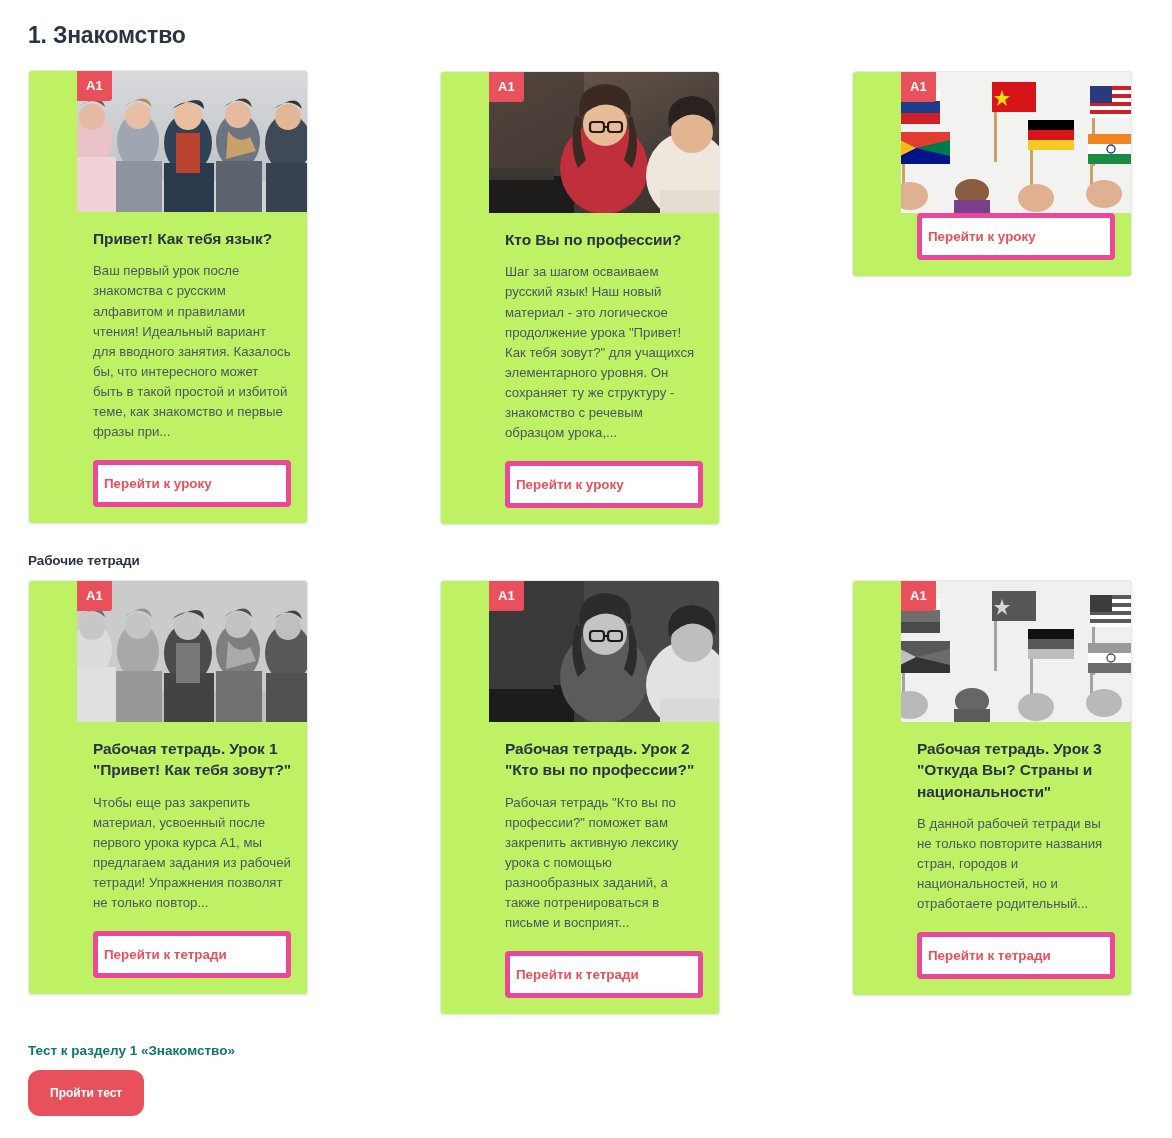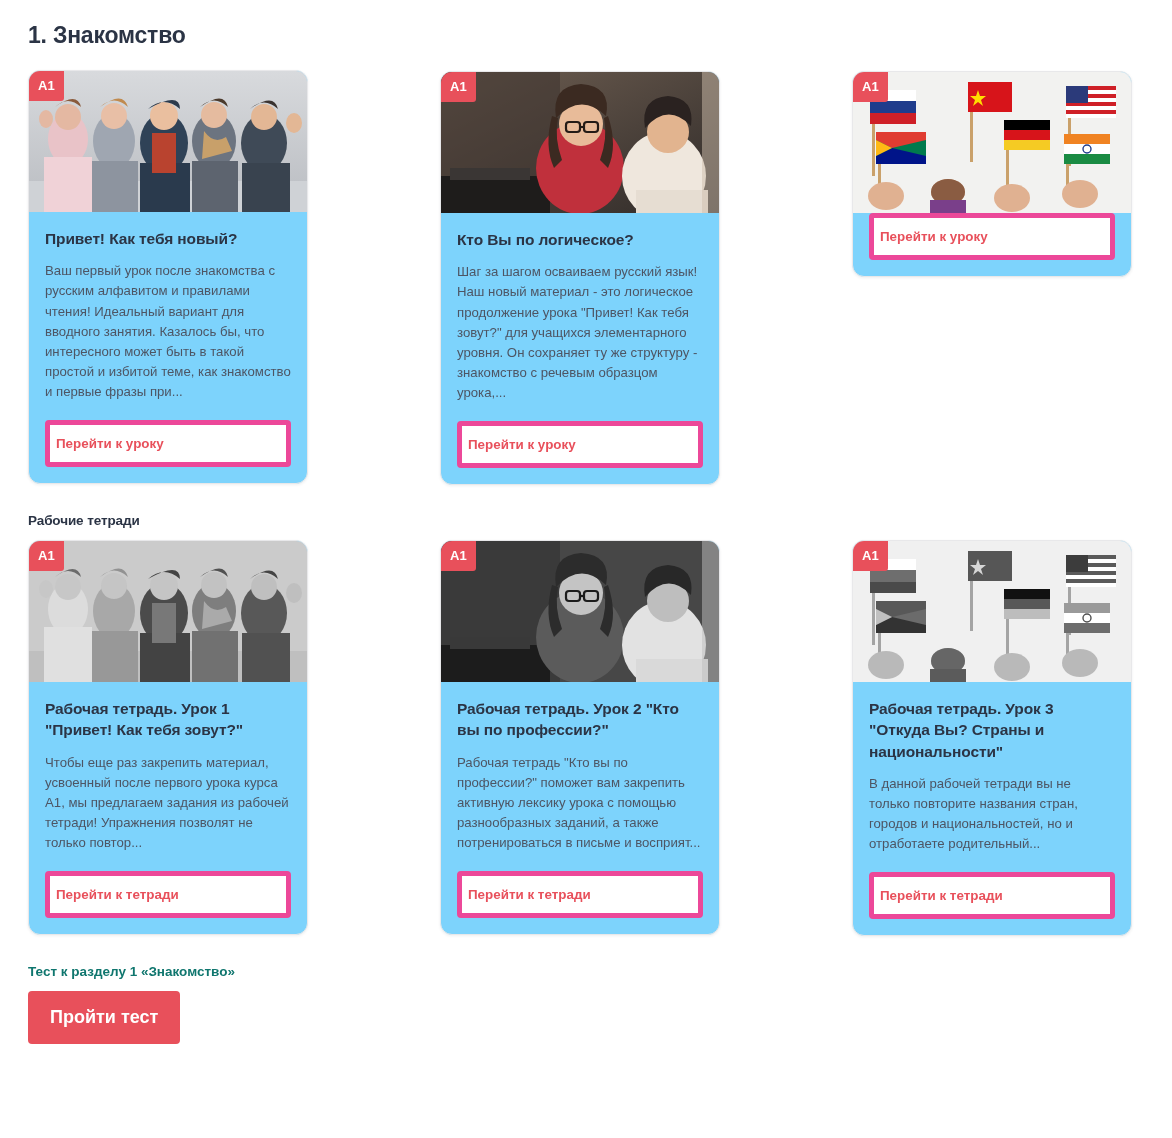--- a/index.html
+++ b/index.html
@@ -32,27 +32,28 @@
     margin: 0 0 12px 0;
     letter-spacing: -0.1px;
   }
   .grid {
     display: grid;
     grid-template-columns: 280px 280px 280px;
     column-gap: 132px;
     align-items: start;
   }
   .card {
-    background: #7dd3fc;
+    background: #bef264;
     border: 1px solid #e8e8ea;
-    border-radius: 12px;
+    border-radius: 4px;
     box-shadow: 0 1px 3px rgba(20,25,40,0.07);
     overflow: hidden;
     position: relative;
     padding-bottom: 16px;
+    padding-left: 48px;
   }
   .thumb {
     position: relative;
     height: 141px;
     overflow: hidden;
   }
   .thumb svg { display: block; width: 100%; height: 141px; }
   .badge {
     position: absolute;
     top: 0;
@@ -101,22 +102,22 @@
     font-size: 13.5px;
     font-weight: bold;
     color: #0f766e;
     margin: 0 0 12px 0;
   }
   .btn-solid {
     display: inline-block;
     background: #e8505b;
     color: #ffffff;
     border: none;
-    border-radius: 4px;
-    font-size: 18px;
+    border-radius: 12px;
+    font-size: 12px;
     font-weight: bold;
     padding: 16px 22px;
     cursor: pointer;
     font-family: "Liberation Sans", sans-serif;
   }
   .gray img, .gray svg { filter: grayscale(1); }
   
   .row2 .card:nth-child(3) { margin-top: 0; }
   .grid.lessons .card:nth-child(1) { margin-top: -1px; }
   .grid.lessons .card:nth-child(3) { margin-top: 0; }
@@ -176,21 +177,21 @@
           <g>
             <ellipse cx="236" cy="72" rx="23" ry="29" fill="#3f4a57"></ellipse>
             <circle cx="236" cy="46" r="13" fill="#e3b795"></circle>
             <path d="M222 38 q14 -13 28 0 q-4 -17 -28 0z" fill="#3a3330"></path>
             <rect x="214" y="92" width="48" height="49" fill="#39434f"></rect>
             <ellipse cx="266" cy="52" rx="8" ry="10" fill="#e3b795"></ellipse>
           </g>
         </svg>
       </div>
       <div class="card-body">
-        <div class="card-title">Привет! Как тебя новый?</div>
+        <div class="card-title">Привет! Как тебя язык?</div>
         <div class="card-text">Ваш первый урок после знакомства с русским алфавитом и правилами чтения! Идеальный вариант для вводного занятия. Казалось бы, что интересного может быть в такой простой и избитой теме, как знакомство и первые фразы при...</div>
       </div>
       <button class="btn-outline">Перейти к уроку</button>
     </div>
 
     <div class="card">
       <div class="thumb">
         <div class="badge">A1</div>
         <svg viewBox="0 0 280 141" preserveAspectRatio="xMidYMid slice">
           <defs>
@@ -220,21 +221,21 @@
           <g>
             <ellipse cx="224" cy="104" rx="42" ry="44" fill="#efe7dd"></ellipse>
             <circle cx="228" cy="60" r="21" fill="#e2b48f"></circle>
             <path d="M205 56 q23 -26 46 -2 q4 -28 -23 -30 q-28 2 -23 32z" fill="#2a2220"></path>
             <rect x="196" y="118" width="72" height="23" fill="#e6ddd2"></rect>
           </g>
           <rect x="262" y="0" width="18" height="141" fill="#cdbdab" opacity="0.5"></rect>
         </svg>
       </div>
       <div class="card-body">
-        <div class="card-title">Кто Вы по логическое?</div>
+        <div class="card-title">Кто Вы по профессии?</div>
         <div class="card-text">Шаг за шагом осваиваем русский язык! Наш новый материал - это логическое продолжение урока "Привет! Как тебя зовут?" для учащихся элементарного уровня. Он сохраняет ту же структуру - знакомство с речевым образцом урока,...</div>
       </div>
       <button class="btn-outline">Перейти к уроку</button>
     </div>
 
     <div class="card">
       <div class="thumb">
         <div class="badge">A1</div>
         <svg viewBox="0 0 280 141" preserveAspectRatio="xMidYMid slice">
           <rect width="280" height="141" fill="#f2f2f0"></rect>

